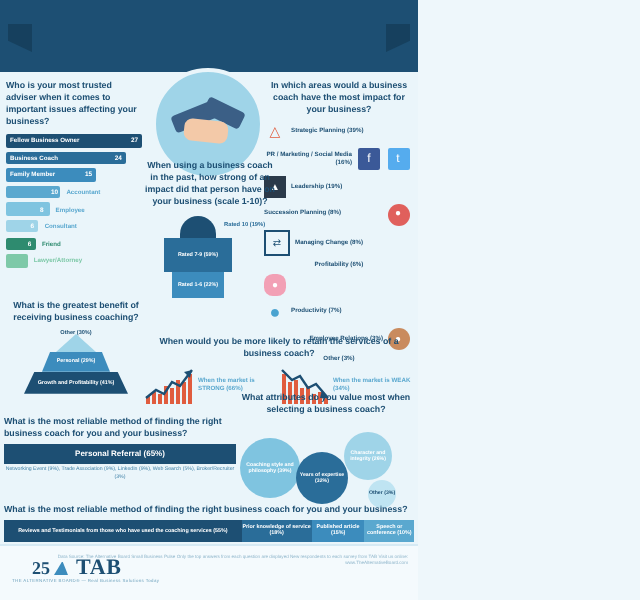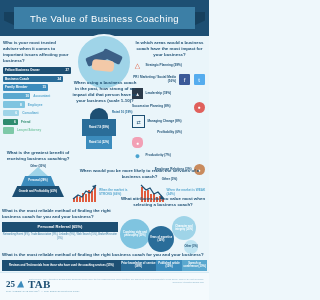--- a/index.html
+++ b/index.html
@@ -109,39 +109,36 @@
   .seg{display:flex;align-items:center;justify-content:center;text-align:center;}
   .seg span{font-size:2.7px;font-weight:bold;color:#fff;line-height:1.2;}
   .s1{flex:0 0 58%;background:#1d4f73;}
   .s2{flex:0 0 17%;background:#2a6d99;}
   .s3{flex:0 0 13%;background:#3c8cbd;}
   .s4{flex:0 0 12%;background:#5aa8cf;}
   .q8note{margin-top:1.5px;text-align:right;font-size:2.5px;color:#3c7fa6;}
 
   
   .ftr{position:absolute;left:0;top:272px;width:209px;height:28px;background:#f4fafd;border-top:1px solid #d6eaf4;}
-  .logo{position:absolute;left:6px;top:5px;display:flex;align-items:center;}
+  .logo{position:absolute;left:16px;top:5px;display:flex;align-items:center;}
   .lg25{font-size:9px;font-weight:bold;color:#1d4f73;font-family:"Liberation Serif",serif;}
   .lgtab{font-size:11px;font-weight:bold;color:#1d4f73;font-family:"Liberation Serif",serif;margin-left:3px;letter-spacing:.3px;}
   .lgsq{width:7px;height:7px;background:#3c8cbd;margin-left:2px;margin-right:1px;
     clip-path:polygon(0 100%,60% 0,100% 100%);}
   .lgsub{position:absolute;left:6px;top:17px;font-size:2.2px;color:#6fa3bd;letter-spacing:.2px;}
   .src{position:absolute;right:5px;top:5px;text-align:right;font-size:2.3px;color:#8fb6cb;line-height:1.45;}
 </style>
 </head>
 <body>
 
 <div class="page">
 
   <div class="hdr">
     <div class="ribbon-tail-l"></div>
     <div class="ribbon-tail-r"></div>
-    <div class="ribbon">
-      <div class="ttl">The Value of Business Coaching</div>
-    </div>
   </div>
 
   <div class="hsc">
     <div class="hs1"></div>
     <div class="hs2"></div>
     <div class="hs3"></div>
   </div>
 
   <div class="q1">
     <div class="q">Who is your most trusted adviser when it comes to important issues affecting your business?</div>

